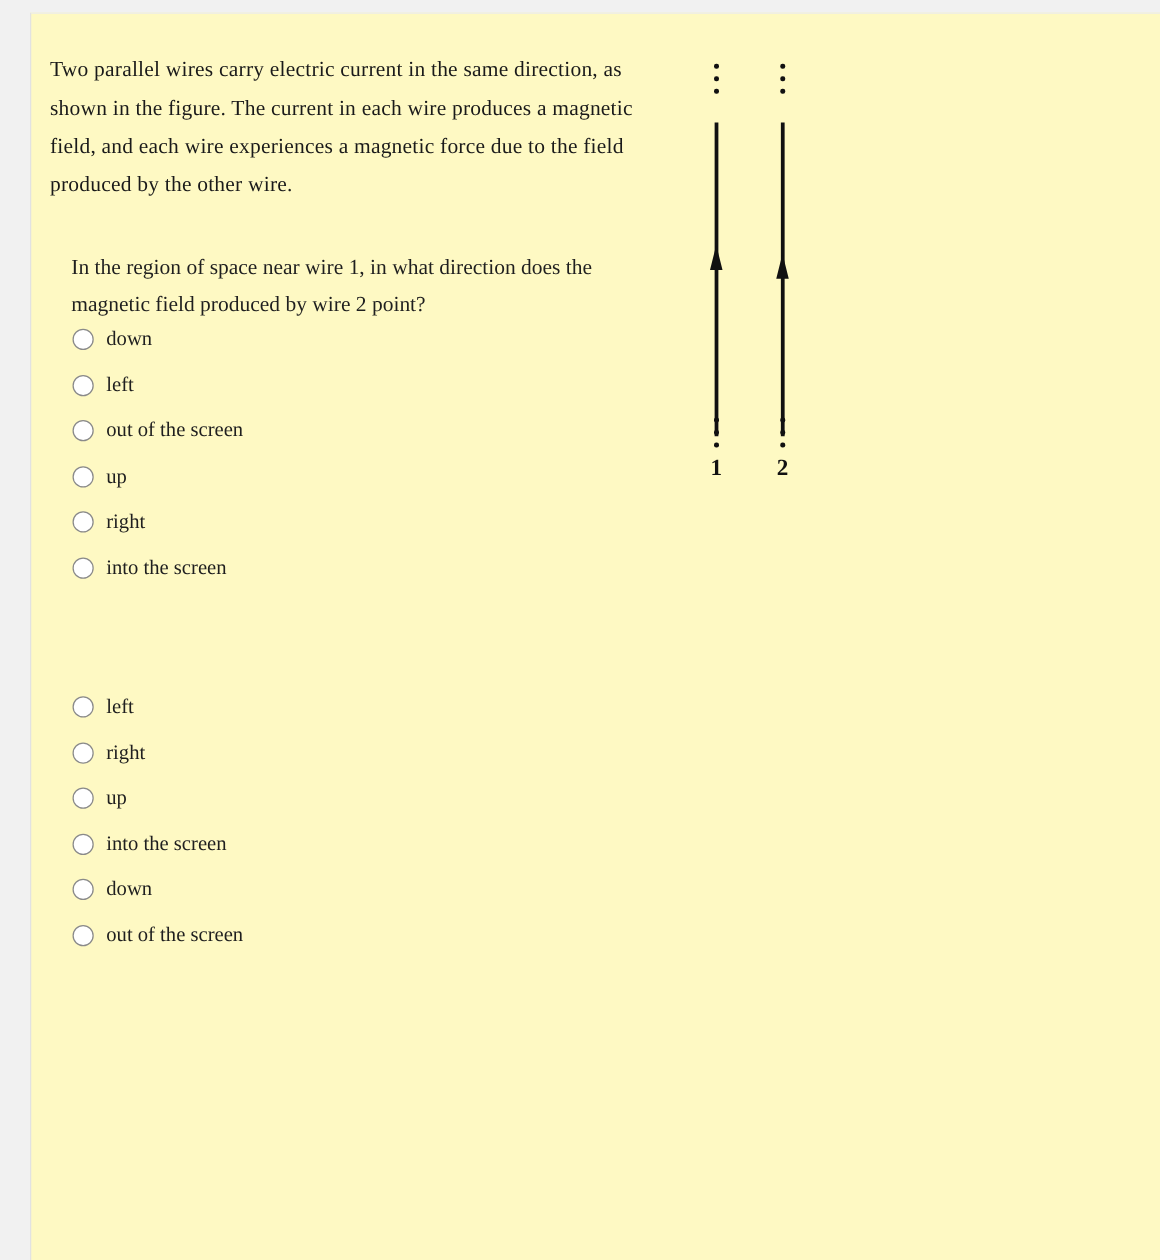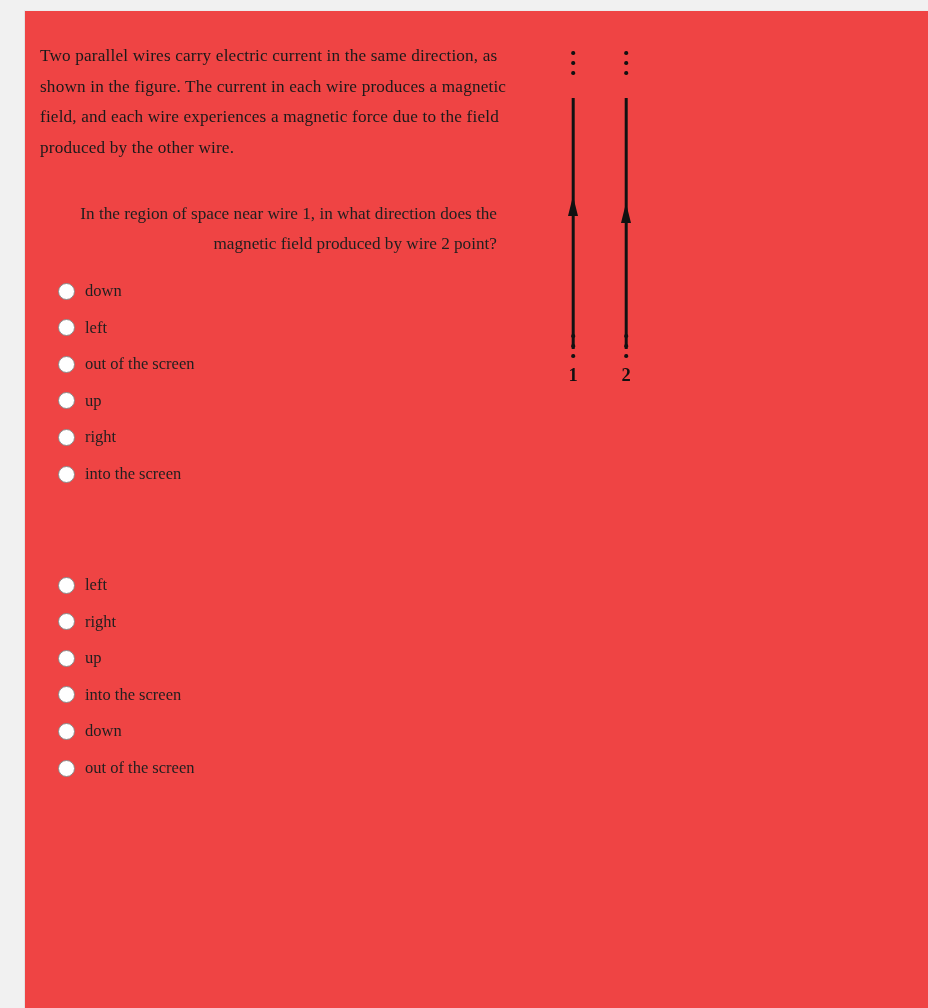--- a/index.html
+++ b/index.html
@@ -17,21 +17,21 @@
     position: relative;
   }
 
   
   #content-card {
     position: absolute;
     left: 24px;
     top: 10px;
     width: 904px;
     height: 998px;
-    background: #ef4444;
+    background: #fef9c3;
     border-left: 1px solid #e2e2e2;
     border-top: 1px solid #ececec;
   }
 
   
   #intro-paragraph {
     position: absolute;
     left: 15px;
     top: 13px;
     width: 470px;
@@ -49,31 +49,30 @@
   }
   #question-block-1 { top: 188px; }
   #question-block-2 { top: 546px; }
 
   .question-text {
     font-size: 17.2px;
     line-height: 30px;
     color: #1f1f1f;
     margin: 0 0 4px 0;
     width: 440px;
-    text-align: right;
   }
 
   .options-list {
     list-style: none;
     margin: 0;
     padding: 0;
   }
   .option-row {
     display: flex;
-    align-items: flex-end;
+    align-items: flex-start;
     height: 36.6px;
     cursor: pointer;
   }
   .radio-circle {
     width: 17px;
     height: 17px;
     min-width: 17px;
     border: 1.7px solid #8a8a8a;
     border-radius: 50%;
     background: #ffffff;

